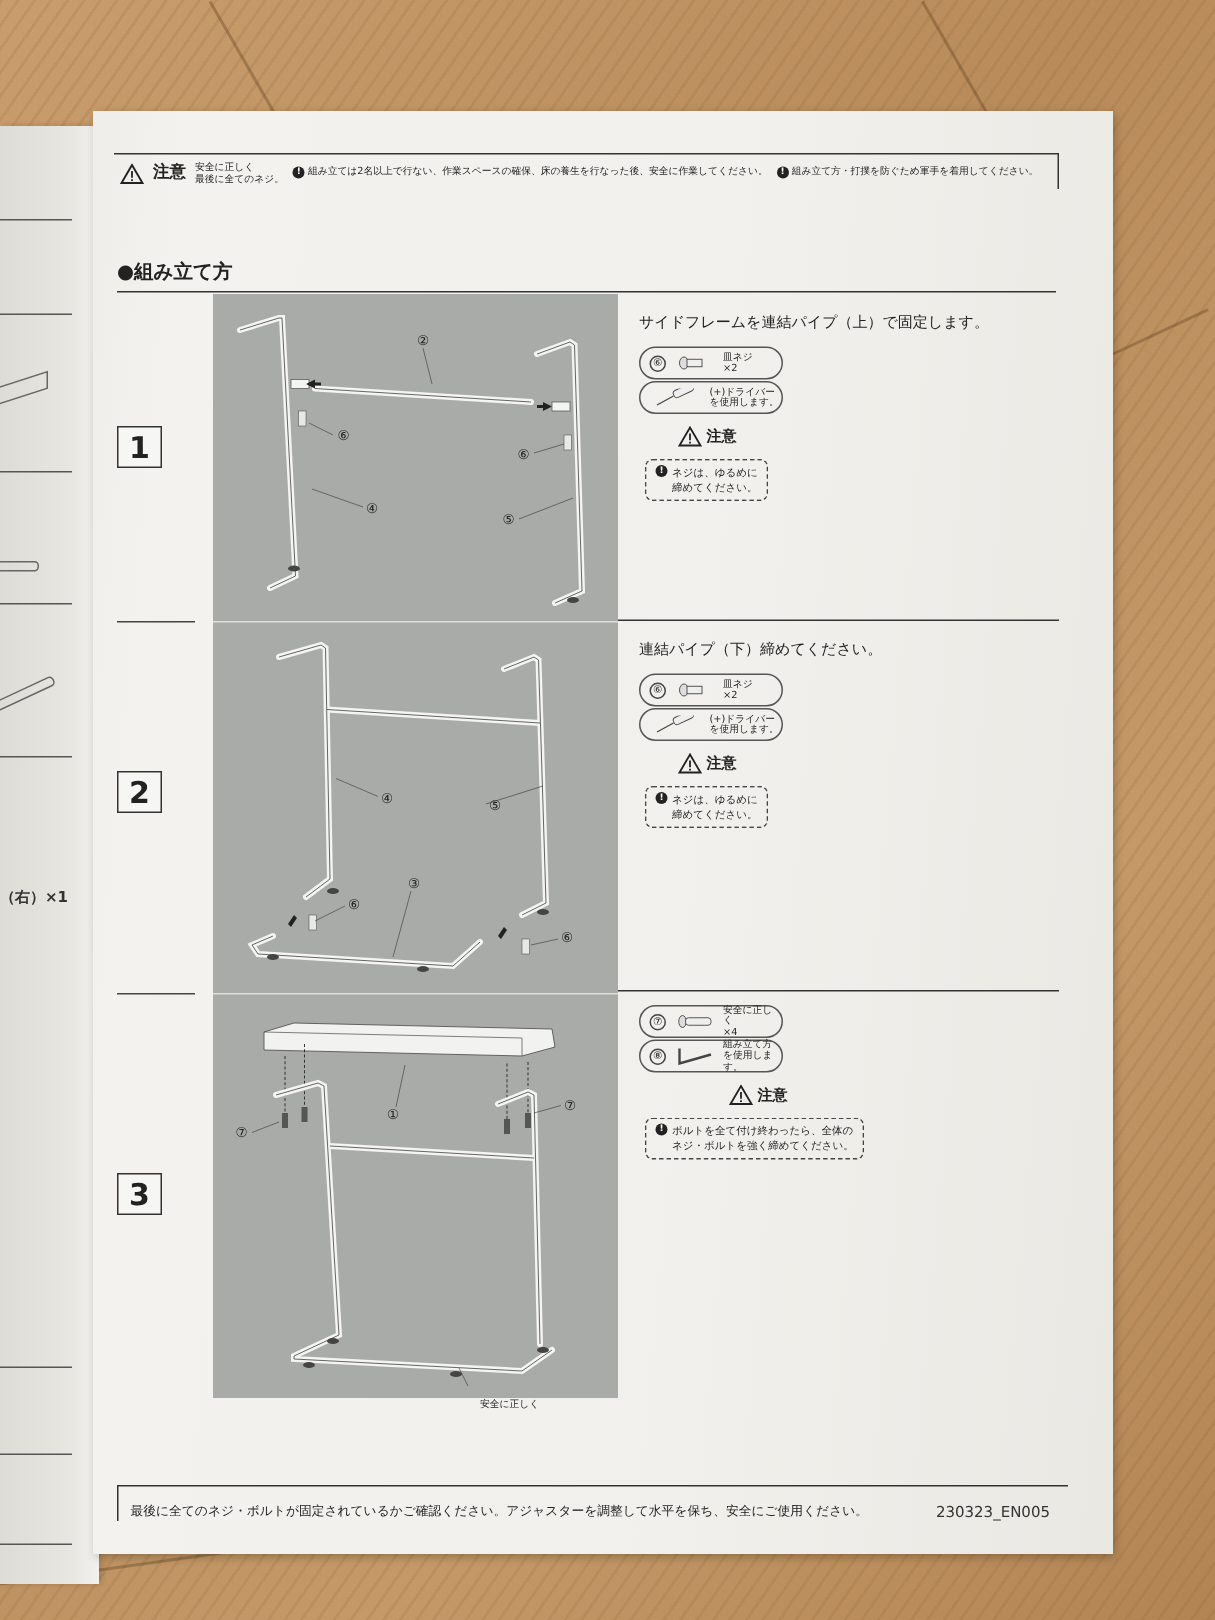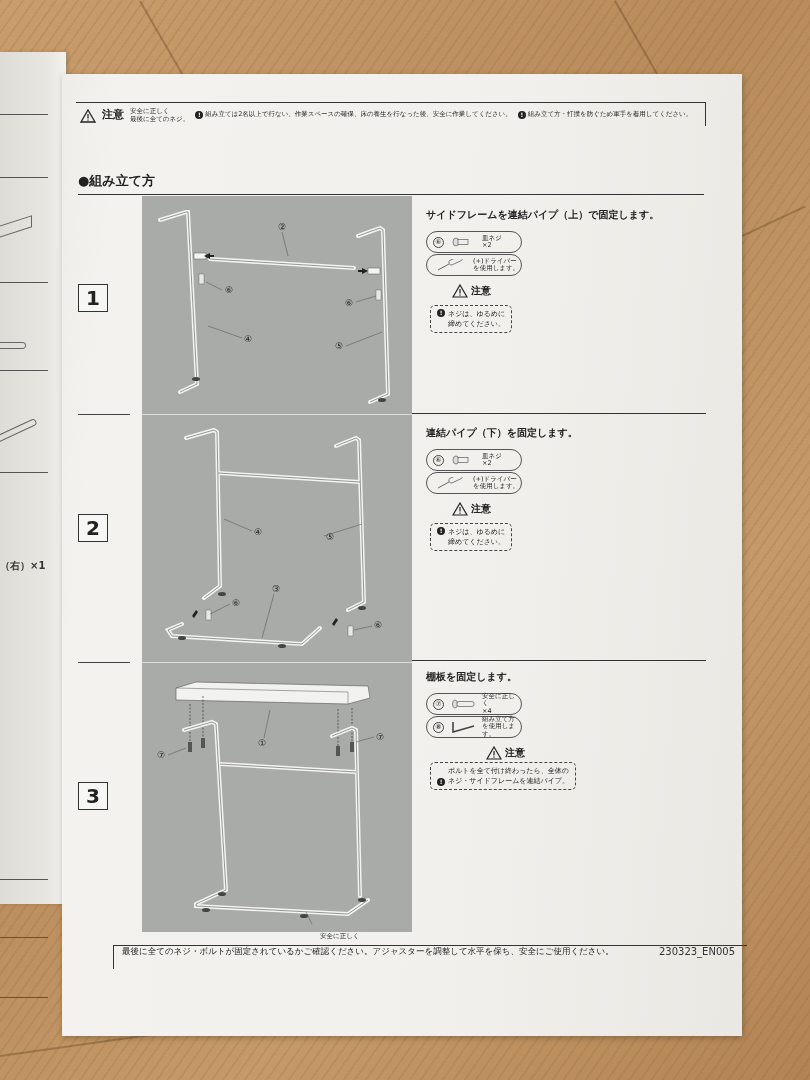--- a/index.html
+++ b/index.html
@@ -9,21 +9,21 @@
     font-family: "DejaVu Sans", sans-serif;
     background:
       repeating-linear-gradient(125deg, rgba(120,80,40,0.12) 0 2px, transparent 2px 9px),
       linear-gradient(135deg, #c99d6c 0%, #b98b5a 40%, #c59a68 70%, #b38453 100%);
     color: #222;
   }
   .floor-seam { position: absolute; background: rgba(90,60,30,0.35); height: 2px; transform-origin: left center; }
 
   
   .left-page {
-    position: absolute; left: 0; top: 52px; width: 66px; height: 852px;
+    position: absolute; left: 0; top: 84px; width: 66px; height: 972px;
     background: linear-gradient(90deg, #dedcd6 0%, #e8e6e1 70%, #f2f1ee 100%);
     box-shadow: 2px 0 4px rgba(0,0,0,0.15);
   }
   .lp-rule { position: absolute; left: 0; width: 48px; height: 1px; background: #555; }
   .lp-label { position: absolute; left: 0; top: 507px; font-size: 10px; font-weight: bold; color: #333; white-space: nowrap; }
   .lp-shape { position: absolute; border: 1px solid #666; }
 
   
   .page {
     position: absolute; left: 62px; top: 74px; width: 680px; height: 962px;
@@ -56,40 +56,40 @@
   .step-num {
     position: absolute; left: 16px; width: 30px; height: 28px;
     border: 1px solid #333; background: #f6f6f4;
     font-size: 20px; font-weight: bold; text-align: center; line-height: 26px;
   }
 
   .diagram { position: absolute; left: 80px; width: 270px; }
   .diagram svg { width: 100%; height: 100%; }
 
   .instr { position: absolute; left: 364px; width: 280px; }
-  .instr-title { font-size: 10px; font-weight: bold; margin-bottom: 9px; white-space: nowrap; }
+  .instr-title { font-size: 10px; font-weight: normal; margin-bottom: 9px; white-space: nowrap; }
   .part-pill {
     width: 96px; height: 22px; border: 1px solid #555; border-radius: 11px;
     display: flex; align-items: center; gap: 6px; padding-left: 6px; margin-bottom: 1px;
     font-size: 6.5px; line-height: 7.5px;
   }
   .circ-num { width: 11px; height: 11px; border: 1px solid #444; border-radius: 50%; font-size: 7px; line-height: 9px; text-align: center; flex-shrink: 0; }
   .part-icon { width: 26px; height: 12px; flex-shrink: 0; }
   .note-head { display: flex; align-items: center; gap: 3px; font-size: 10px; font-weight: bold; margin: 8px 0 2px 0; }
   .note-box {
     border: 1px dashed #444; border-radius: 5px; padding: 3px 6px;
     font-size: 7px; line-height: 10px; display: inline-flex; gap: 3px; align-items: flex-start;
   }
 
   .adjuster-label { position: absolute; left: 258px; top: 858px; font-size: 6.5px; }
 
   .footer-box {
-    position: absolute; left: 16px; top: 871px; width: 634px; height: 24px;
+    position: absolute; left: 16px; top: 916px; width: 634px; height: 24px;
     border-top: 1px solid #333; border-left: 1px solid #333;
-    display: flex; align-items: flex-start; justify-content: space-between; padding: 0 12px 0 8px; margin-left: 35px;
+    display: flex; align-items: flex-end; justify-content: space-between; padding: 0 12px 0 8px;
   }
   .footer-text { font-size: 8.5px; }
   .footer-code { font-size: 10px; color: #333; }
 </style>
 </head>
 <body>
 
 <div class="floor-seam" style="left:140px;top:0;width:90px;transform:rotate(60deg);"></div>
 <div class="floor-seam" style="left:615px;top:0;width:120px;transform:rotate(60deg);"></div>
 <div class="floor-seam" style="left:742px;top:235px;width:70px;transform:rotate(-25deg);"></div>
@@ -298,21 +298,21 @@
         </svg>
       <span>注意</span>
     </div>
     <div class="note-box" style="margin-left:4px;">
       <span class="bang">!</span>
       <span><span>ネジは、ゆるめに</span><br><span>締めてください。</span></span>
     </div>
   </div>
 
   <div class="instr" style="top:352px;">
-    <div class="instr-title">連結パイプ（下）を固定します。</div>
+    <div class="instr-title">連結パイプ（下）締めてください。</div>
     <div class="part-pill">
       <span class="circ-num">⑥</span>
       <svg class="part-icon" viewBox="0 0 26 12">
           <ellipse cx="6" cy="6" rx="3" ry="4" fill="#ddd" stroke="#444" stroke-width="0.6"></ellipse>
           <rect x="8" y="3.5" width="10" height="5" fill="#eee" stroke="#444" stroke-width="0.6"></rect>
         </svg>
       <span><span>皿ネジ</span><br><span>×2</span></span>
     </div>
     <div class="part-pill">
       <svg class="part-icon" viewBox="0 0 26 12" style="width:34px;">
@@ -329,21 +329,20 @@
         </svg>
       <span>注意</span>
     </div>
     <div class="note-box" style="margin-left:4px;">
       <span class="bang">!</span>
       <span><span>ネジは、ゆるめに</span><br><span>締めてください。</span></span>
     </div>
   </div>
 
   <div class="instr" style="top:596px;">
-    <div class="instr-title">棚板を固定します。</div>
     <div class="part-pill">
       <span class="circ-num">⑦</span>
       <svg class="part-icon" viewBox="0 0 26 12">
           <ellipse cx="5" cy="6" rx="2.5" ry="4" fill="#ddd" stroke="#444" stroke-width="0.6"></ellipse>
           <rect x="7" y="3.5" width="17" height="5" rx="2" fill="#eee" stroke="#444" stroke-width="0.6"></rect>
         </svg>
       <span><span>安全に正しく</span><br><span>×4</span></span>
     </div>
     <div class="part-pill">
       <span class="circ-num">⑧</span>
@@ -353,23 +352,23 @@
       <span><span>組み立て方</span><br><span>を使用します。</span></span>
     </div>
     <div class="note-head" style="margin-left:60px;">
       <svg width="16" height="14" viewBox="0 0 16 14">
           <polygon points="8,1 15,13 1,13" fill="none" stroke="#222" stroke-width="1.2"></polygon>
           <rect x="7.4" y="5" width="1.2" height="4.5" fill="#222"></rect>
           <rect x="7.4" y="10.5" width="1.2" height="1.2" fill="#222"></rect>
         </svg>
       <span>注意</span>
     </div>
-    <div class="note-box" style="margin-left:4px;align-items:flex-end;">
-      <span class="bang">!</span>
-      <span><span>ボルトを全て付け終わったら、全体の</span><br><span>ネジ・サイドフレームを連結パイプ。</span></span>
+    <div class="note-box" style="margin-left:4px;">
+      <span class="bang">!</span>
+      <span><span>ボルトを全て付け終わったら、全体の</span><br><span>ネジ・ボルトを強く締めてください。</span></span>
     </div>
   </div>
 
   <div class="footer-box">
     <span class="footer-text">最後に全てのネジ・ボルトが固定されているかご確認ください。アジャスターを調整して水平を保ち、安全にご使用ください。</span>
     <span class="footer-code">230323_EN005</span>
   </div>
 </div>
 
 </body></html>

